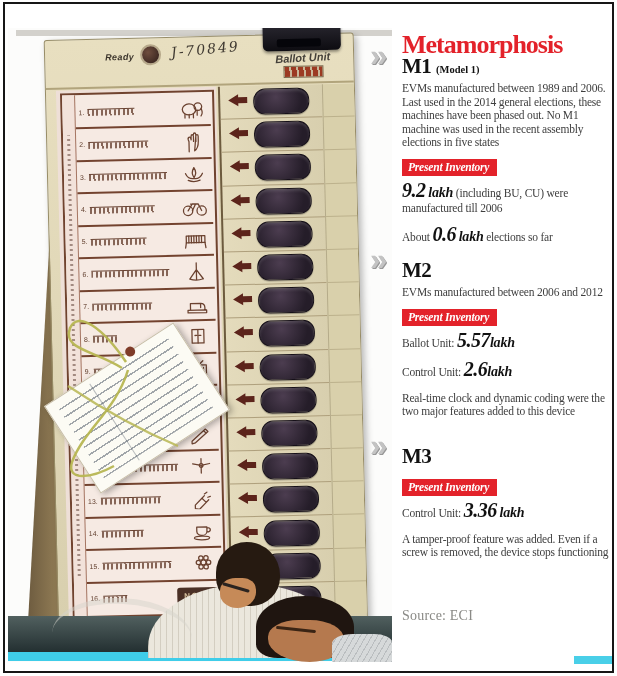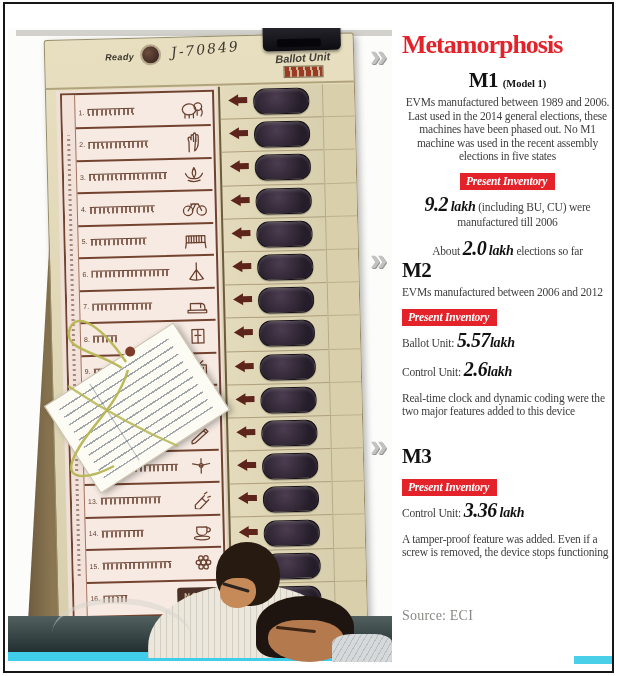--- a/index.html
+++ b/index.html
@@ -486,32 +486,32 @@
     <div class="m2-shoulder"></div>
   </div>
 
   <span class="chev" style="left:370px;top:46px;">»</span>
   <span class="chev" style="left:370px;top:250px;">»</span>
   <span class="chev" style="left:370px;top:436px;">»</span>
 
   <div class="col">
     <div class="title">Metamorphosis</div>
 
-    <div class="section" style="top:40px;text-align:center;">
+    <div class="section" style="top:26px;">
       <div class="mhead">
         <span>M1</span>
         <span class="suffix">(Model 1)</span>
       </div>
       <div class="desc">EVMs manufactured between 1989 and 2006. Last used in the 2014 general elections, these machines have been phased out. No M1 machine was used in the recent assembly elections in five states</div>
       <div><span class="badge">Present Inventory</span></div>
       <p class="stat">
         <span></span><span class="val">9.2</span> <span class="unit">lakh</span> <span>(including BU, CU) were manufactured till 2006</span>
       </p>
       <p class="stat">
-        <span>About</span> <span class="val">2.0</span> <span class="unit">lakh</span> <span>elections so far</span>
+        <span>About</span> <span class="val">0.6</span> <span class="unit">lakh</span> <span>elections so far</span>
       </p>
     </div>
 
     <div class="section" style="top:230px;">
       <div class="mhead">
         <span>M2</span>
         <span class="suffix"></span>
       </div>
       <div class="desc">EVMs manufactured between 2006 and 2012</div>
       <div><span class="badge">Present Inventory</span></div>

